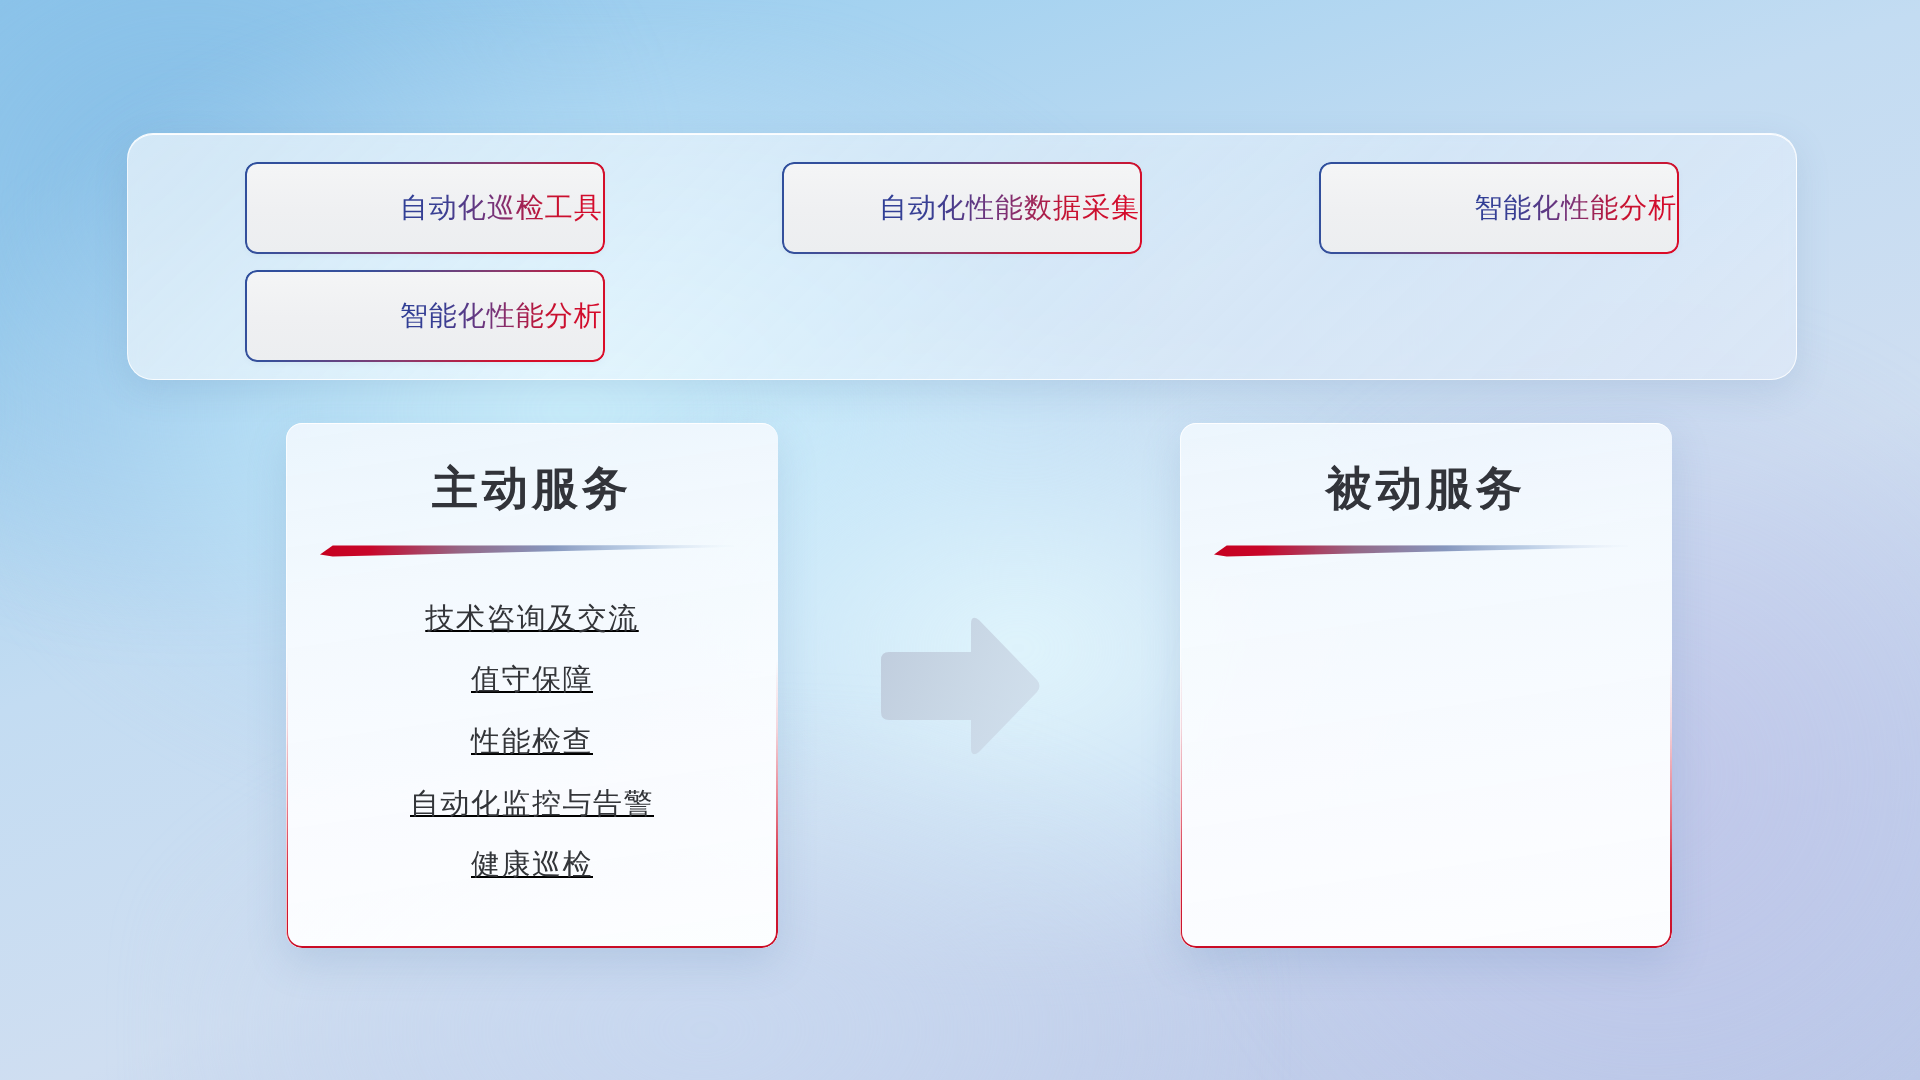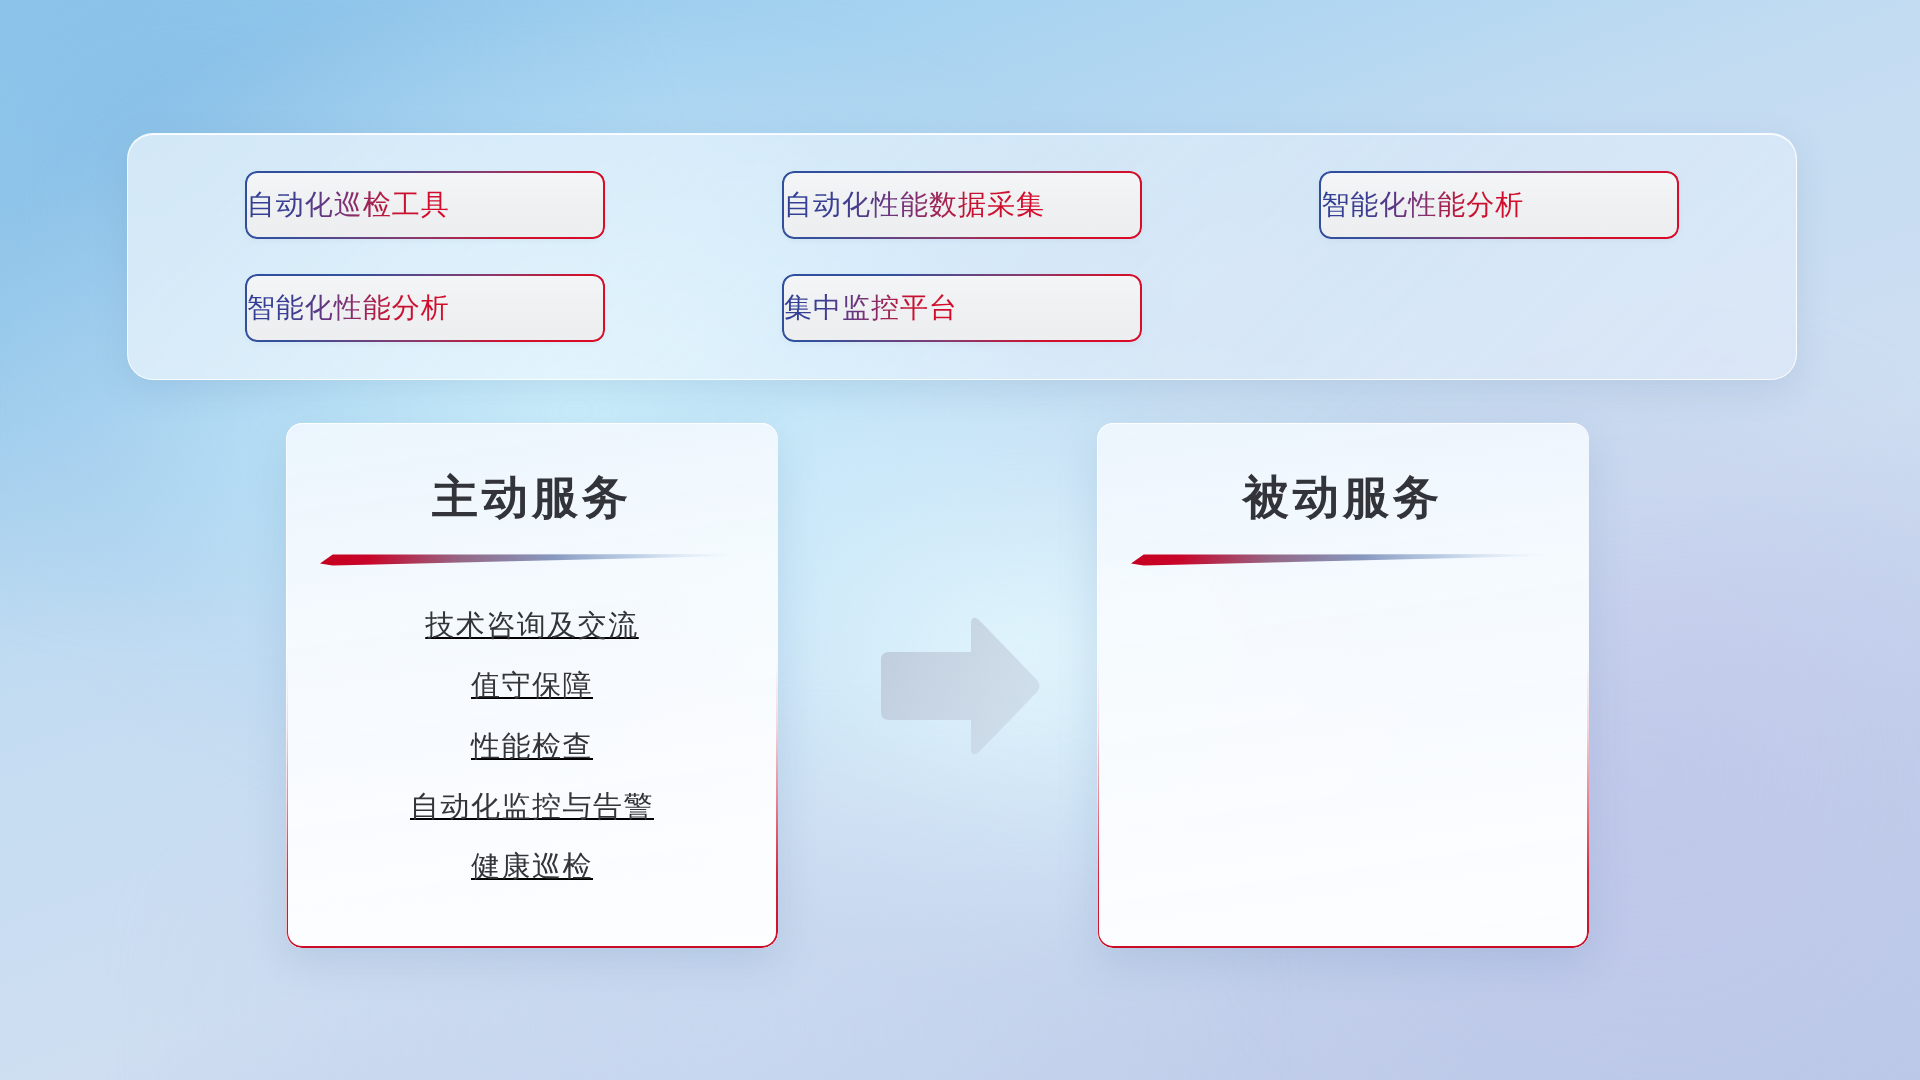--- a/index.html
+++ b/index.html
@@ -114,26 +114,26 @@
     column-gap: 80px;
     row-gap: 20px;
     padding: 30px 68px;
     align-items: center;
     justify-items: center;
   }
 
   .cap-chip {
     position: relative;
     width: 356px;
-    height: 64px;
+    height: 88px;
     border-radius: 11px;
     background: linear-gradient(180deg, #f4f5f6 0%, #eff0f2 52%, #eceef0 100%);
     display: flex;
     align-items: center;
-    justify-content: flex-start;
+    justify-content: flex-end;
     box-shadow: 0 2px 7px rgba(70,100,140,0.10);
   }
   
   .cap-chip::before {
     content: "";
     position: absolute;
     inset: -2px;
     border-radius: 12px;
     padding: 2px;
     background: linear-gradient(138deg,
@@ -179,21 +179,21 @@
         rgba(245,250,254,0.96) 30%,
         rgba(250,252,255,0.97) 62%,
         rgba(253,254,255,0.98) 100%);
     box-shadow: 0 14px 40px rgba(80,120,170,0.18);
     overflow: hidden;
     padding: 24px 34px 26px;
     display: flex;
     flex-direction: column;
   }
   #card-proactive { left: 286px; }
-  #card-reactive  { left: 1097px; }
+  #card-reactive  { left: 1180px; }
 
   
   .card-frame {
     position: absolute;
     inset: 0;
     border-radius: 16px;
     padding: 2px;
     background: linear-gradient(180deg,
         rgba(214,18,44,0.00) 0%,
         rgba(214,18,44,0.00) 45%,
@@ -217,21 +217,21 @@
     pointer-events: none;
   }
 
   .card-title {
     position: relative;
     text-align: center;
     font-size: 46px;
     font-weight: 700;
     letter-spacing: 4px;
     color: #32343a;
-    margin-top: 23px;
+    margin-top: 14px;
     line-height: 1.2;
   }
 
   
   .card-divider {
     position: relative;
     height: 14px;
     margin: 27px 10px 0 0;
   }
   .card-divider svg { display: block; width: 100%; height: 100%; }
@@ -281,23 +281,20 @@
       <span class="cap-chip-label">自动化巡检工具</span>
     </div>
     <div class="cap-chip">
       <span class="cap-chip-label">自动化性能数据采集</span>
     </div>
     <div class="cap-chip">
       <span class="cap-chip-label">智能化性能分析</span>
     </div>
     <div class="cap-chip">
       <span class="cap-chip-label">智能化性能分析</span>
-    </div>
-    <div class="cap-chip">
-      <span class="cap-chip-label">集中监控平台</span>
     </div>
   </section>
 
   <section id="card-proactive" class="service-card">
     <div class="card-frame"></div>
     <div class="card-highlight"></div>
 
     <h2 class="card-title">主动服务</h2>
 
     <div class="card-divider">

